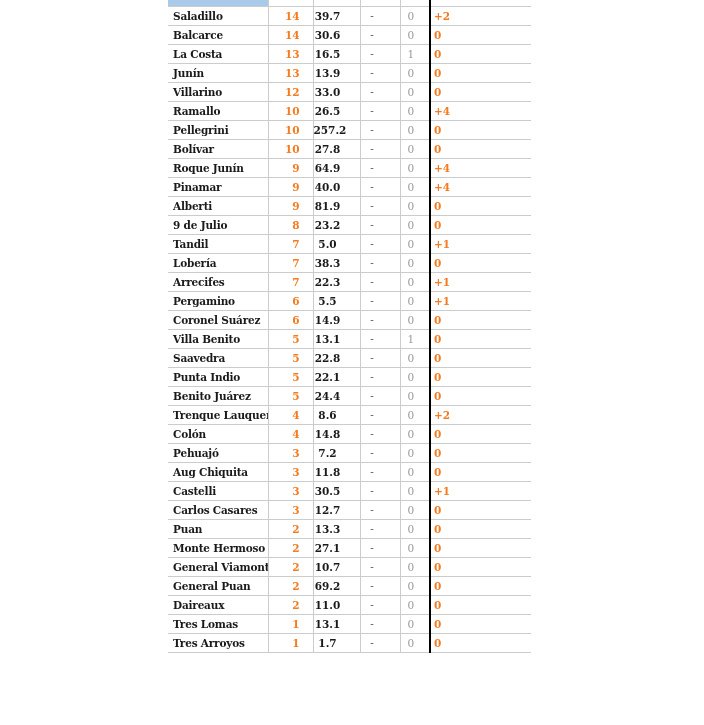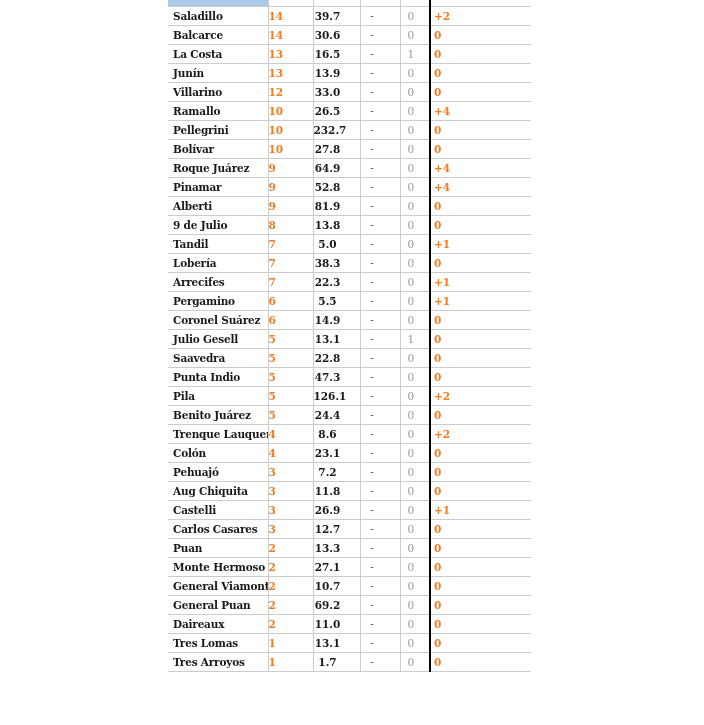--- a/index.html
+++ b/index.html
@@ -34,21 +34,21 @@
   }
   td.name {
     font-weight: bold;
     text-align: left;
     padding-left: 5px;
     letter-spacing: -0.2px;
     border-right: 1px solid #cccccc;
   }
   td.rank {
     font-weight: bold;
-    text-align: left;
+    text-align: right;
     padding-right: 13px;
     color: #f47b20;
     border-right: 1px solid #cccccc;
   }
   td.val {
     font-weight: bold;
     text-align: center;
     padding-right: 18px;
     color: #1a1a1a;
     border-right: 1px solid #cccccc;
@@ -143,61 +143,61 @@
     <td class="name">Ramallo</td>
     <td class="rank">10</td>
     <td class="val">26.5</td>
     <td class="dash">-</td>
     <td class="cnt">0</td>
     <td class="chg">+4</td>
   </tr>
           <tr>
     <td class="name">Pellegrini</td>
     <td class="rank">10</td>
-    <td class="val">232.7</td>
+    <td class="val">257.2</td>
     <td class="dash">-</td>
     <td class="cnt">0</td>
     <td class="chg">0</td>
   </tr>
           <tr>
     <td class="name">Bolívar</td>
     <td class="rank">10</td>
     <td class="val">27.8</td>
     <td class="dash">-</td>
     <td class="cnt">0</td>
     <td class="chg">0</td>
   </tr>
           <tr>
-    <td class="name">Roque Juárez</td>
+    <td class="name">Roque Junín</td>
     <td class="rank">9</td>
     <td class="val">64.9</td>
     <td class="dash">-</td>
     <td class="cnt">0</td>
     <td class="chg">+4</td>
   </tr>
           <tr>
     <td class="name">Pinamar</td>
     <td class="rank">9</td>
-    <td class="val">52.8</td>
+    <td class="val">40.0</td>
     <td class="dash">-</td>
     <td class="cnt">0</td>
     <td class="chg">+4</td>
   </tr>
           <tr>
     <td class="name">Alberti</td>
     <td class="rank">9</td>
     <td class="val">81.9</td>
     <td class="dash">-</td>
     <td class="cnt">0</td>
     <td class="chg">0</td>
   </tr>
           <tr>
     <td class="name">9 de Julio</td>
     <td class="rank">8</td>
-    <td class="val">13.8</td>
+    <td class="val">23.2</td>
     <td class="dash">-</td>
     <td class="cnt">0</td>
     <td class="chg">0</td>
   </tr>
           <tr>
     <td class="name">Tandil</td>
     <td class="rank">7</td>
     <td class="val">5.0</td>
     <td class="dash">-</td>
     <td class="cnt">0</td>
@@ -229,71 +229,63 @@
   </tr>
           <tr>
     <td class="name">Coronel Suárez</td>
     <td class="rank">6</td>
     <td class="val">14.9</td>
     <td class="dash">-</td>
     <td class="cnt">0</td>
     <td class="chg">0</td>
   </tr>
           <tr>
-    <td class="name">Julio Gesell</td>
+    <td class="name">Villa Benito</td>
     <td class="rank">5</td>
     <td class="val">13.1</td>
     <td class="dash">-</td>
     <td class="cnt">1</td>
     <td class="chg">0</td>
   </tr>
           <tr>
     <td class="name">Saavedra</td>
     <td class="rank">5</td>
     <td class="val">22.8</td>
     <td class="dash">-</td>
     <td class="cnt">0</td>
     <td class="chg">0</td>
   </tr>
           <tr>
     <td class="name">Punta Indio</td>
     <td class="rank">5</td>
-    <td class="val">47.3</td>
-    <td class="dash">-</td>
-    <td class="cnt">0</td>
-    <td class="chg">0</td>
-  </tr>
-          <tr>
-    <td class="name">Pila</td>
-    <td class="rank">5</td>
-    <td class="val">126.1</td>
-    <td class="dash">-</td>
-    <td class="cnt">0</td>
-    <td class="chg">+2</td>
+    <td class="val">22.1</td>
+    <td class="dash">-</td>
+    <td class="cnt">0</td>
+    <td class="chg">0</td>
   </tr>
           <tr>
     <td class="name">Benito Juárez</td>
     <td class="rank">5</td>
     <td class="val">24.4</td>
     <td class="dash">-</td>
     <td class="cnt">0</td>
     <td class="chg">0</td>
   </tr>
           <tr>
     <td class="name">Trenque Lauquen</td>
     <td class="rank">4</td>
     <td class="val">8.6</td>
     <td class="dash">-</td>
     <td class="cnt">0</td>
     <td class="chg">+2</td>
   </tr>
           <tr>
     <td class="name">Colón</td>
     <td class="rank">4</td>
-    <td class="val">23.1</td>
+    <td class="val">14.8</td>
     <td class="dash">-</td>
     <td class="cnt">0</td>
     <td class="chg">0</td>
   </tr>
           <tr>
     <td class="name">Pehuajó</td>
     <td class="rank">3</td>
     <td class="val">7.2</td>
     <td class="dash">-</td>
     <td class="cnt">0</td>
@@ -303,21 +295,21 @@
     <td class="name">Aug Chiquita</td>
     <td class="rank">3</td>
     <td class="val">11.8</td>
     <td class="dash">-</td>
     <td class="cnt">0</td>
     <td class="chg">0</td>
   </tr>
           <tr>
     <td class="name">Castelli</td>
     <td class="rank">3</td>
-    <td class="val">26.9</td>
+    <td class="val">30.5</td>
     <td class="dash">-</td>
     <td class="cnt">0</td>
     <td class="chg">+1</td>
   </tr>
           <tr>
     <td class="name">Carlos Casares</td>
     <td class="rank">3</td>
     <td class="val">12.7</td>
     <td class="dash">-</td>
     <td class="cnt">0</td>

